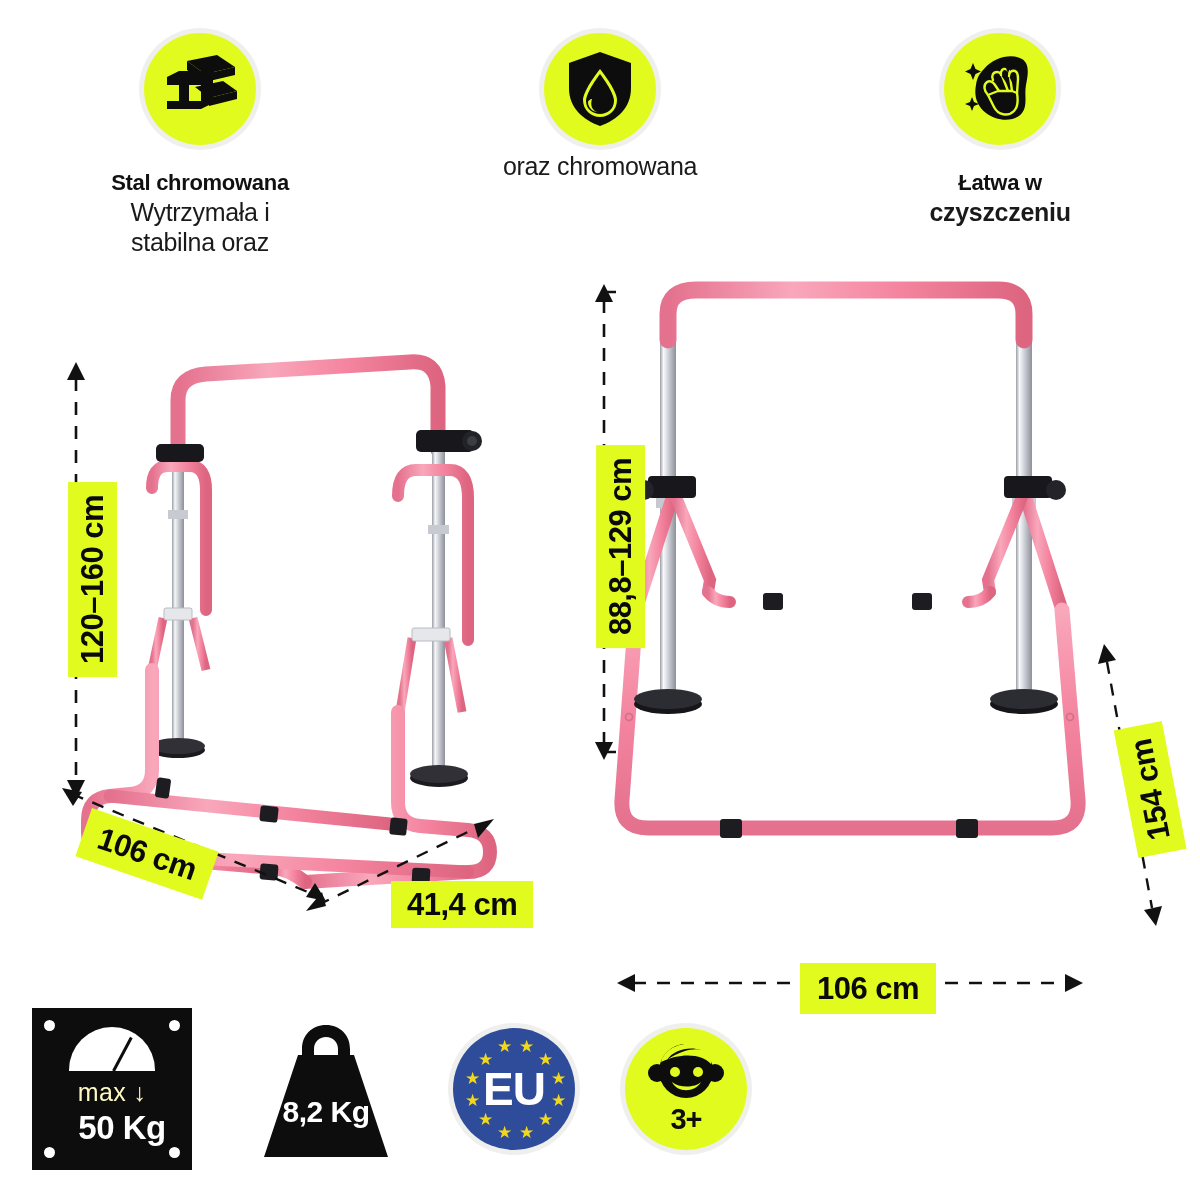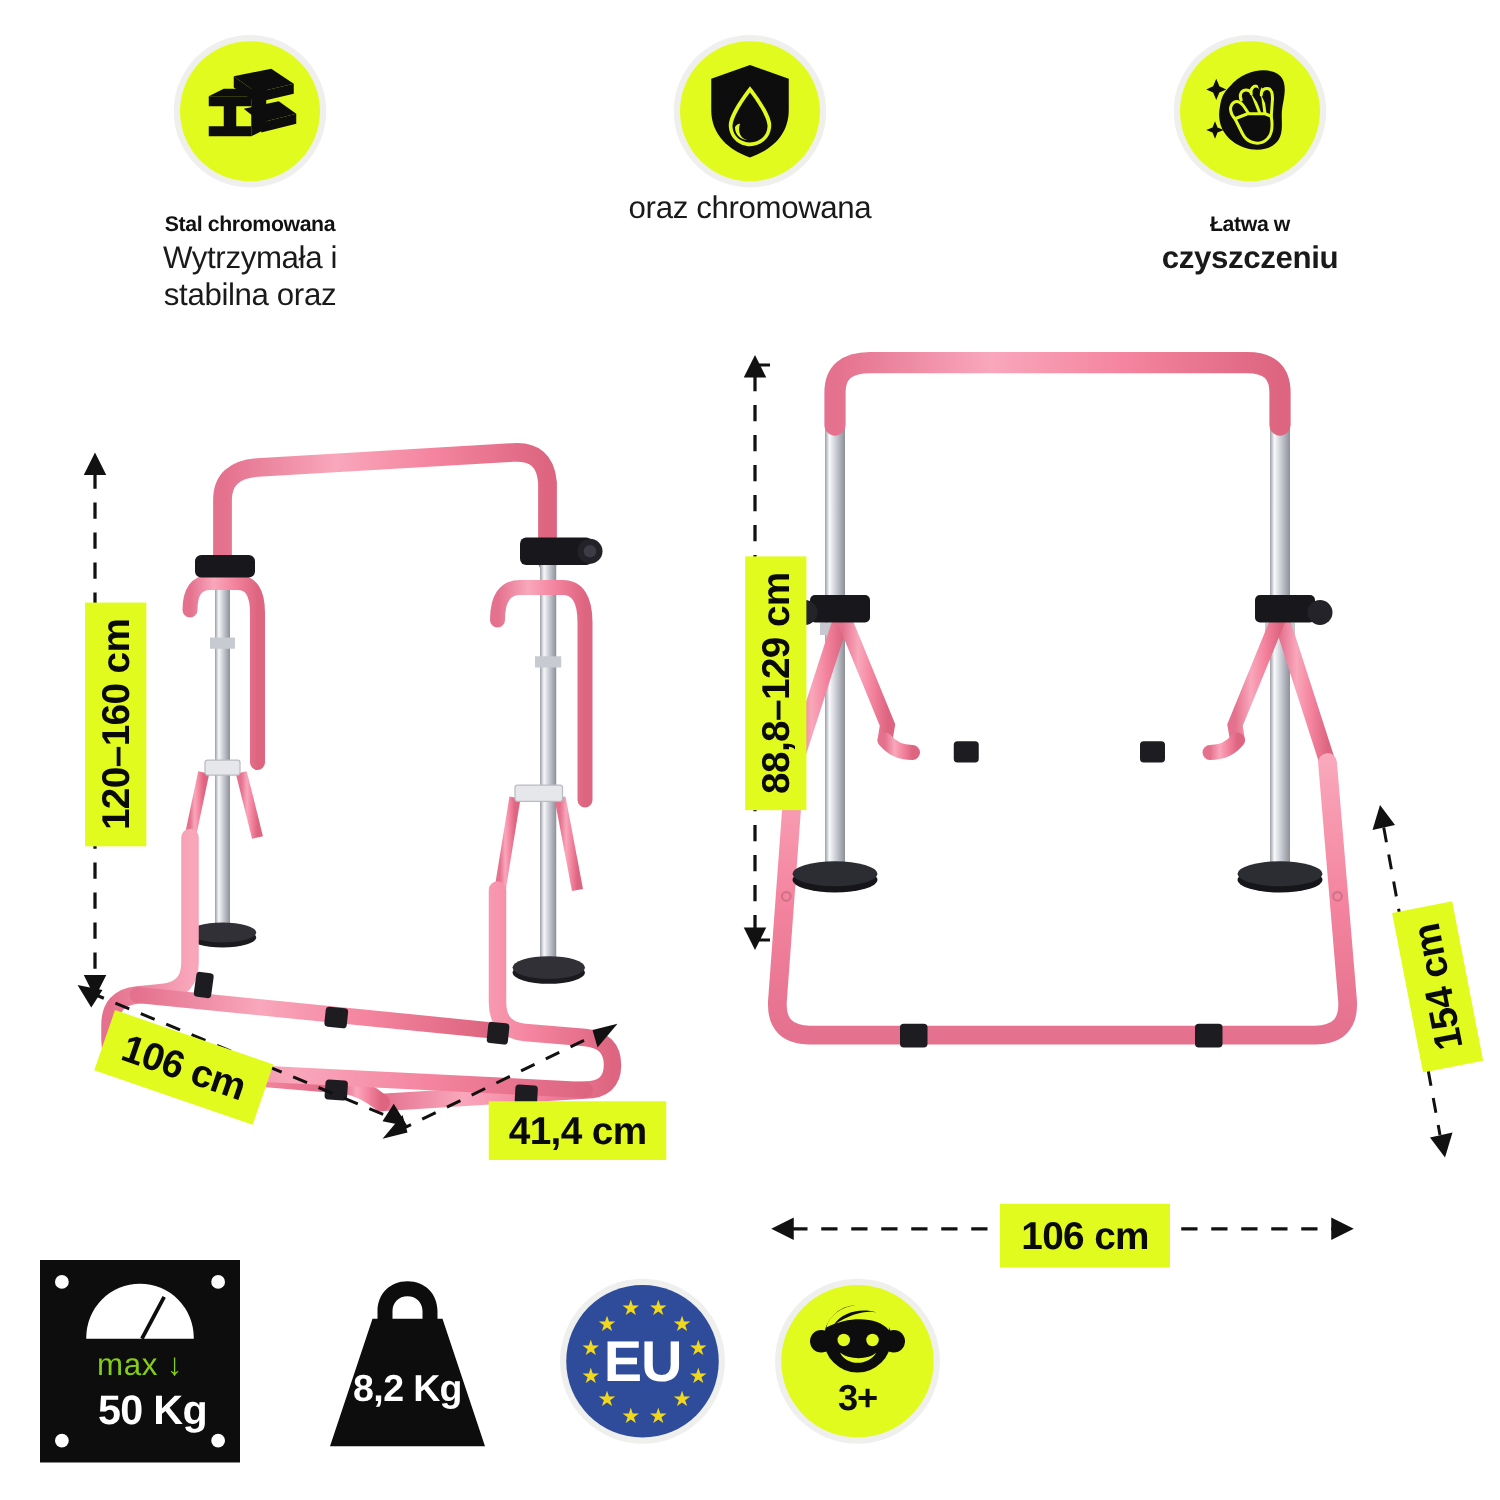--- a/index.html
+++ b/index.html
@@ -53,21 +53,21 @@
     border-radius: 50%;
     background: #e2fb1f;
     display: flex;
     align-items: center;
     justify-content: center;
   }
   .feature-icon-disc svg { display: block; }
 
   .feature-title {
     margin-top: 20px;
-    font-size: 17px;
+    font-size: 22px;
     font-weight: bold;
     line-height: 1.18;
     letter-spacing: -0.3px;
     color: #111111;
     white-space: pre-line;
   }
   .feature-sub {
     margin-top: 1px;
     font-size: 25px;
     font-weight: normal;
@@ -136,21 +136,21 @@
     left: 50%;
     bottom: 0;
     width: 3px;
     height: 38px;
     background: #0d0d0d;
     transform-origin: 50% 100%;
     transform: rotate(28deg);
   }
   .badge-max-line {
     margin-top: 7px;
-    color: #84cc16;
+    color: #fef9c3;
     font-size: 25px;
     font-weight: normal;
     letter-spacing: 0.5px;
     display: flex;
     align-items: center;
     gap: 7px;
   }
   .badge-max-value {
     margin-top: 2px;
     color: #ffffff;

